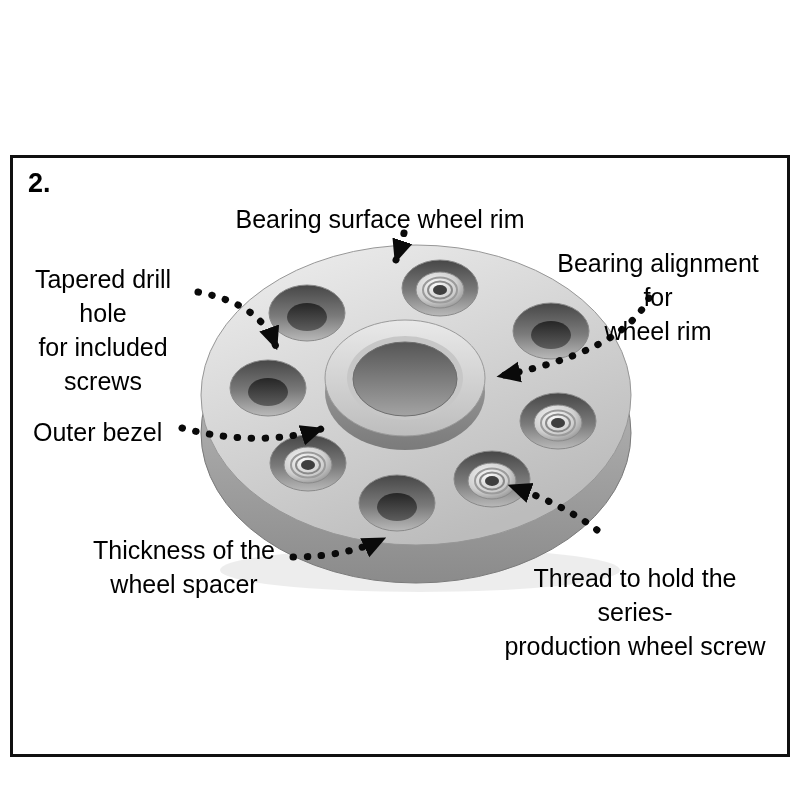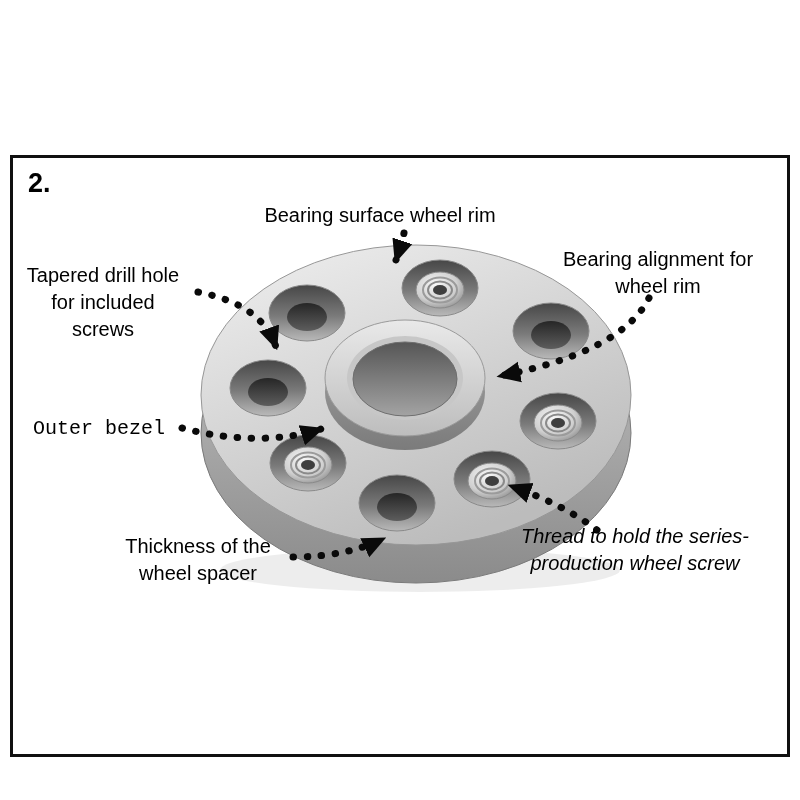--- a/index.html
+++ b/index.html
@@ -32,34 +32,34 @@
     z-index: 4;
   }
   .illu {
     position: absolute;
     left: 0;
     top: 0;
     z-index: 2;
   }
   .label {
     position: absolute;
-    font-size: 20px;
+    font-size: 25px;
     line-height: 1.36;
     color: #000;
     text-align: center;
     white-space: pre-line;
     z-index: 3;
   }
-  .label.left-align { text-align: left; font-family: Liberation Mono, monospace; }
+  .label.left-align { text-align: left; }
   .lbl-bearing   { left: 235px; top: 202px; width: 290px; }
   .lbl-tapered   { left: 10px;  top: 251px; width: 186px; margin-top: 11px; }
   .lbl-center    { left: 545px; top: 246px; width: 226px; }
   .lbl-bezel     { left: 33px;  top: 415px; width: 150px; }
-  .lbl-thickness { left: 104px; top: 533px; width: 188px; }
-  .lbl-thread    { left: 497px; top: 523px; width: 276px; font-style: italic; }
+  .lbl-thickness { left: 90px; top: 533px; width: 188px; }
+  .lbl-thread    { left: 497px; top: 561px; width: 276px; }
 </style>
 </head>
 <body>
 
 <div class="panel"></div>
 
 <div class="fig-num">2.</div>
 
 <svg class="illu" width="800" height="800" viewBox="0 0 800 800" xmlns="http://www.w3.org/2000/svg">
   <defs>

